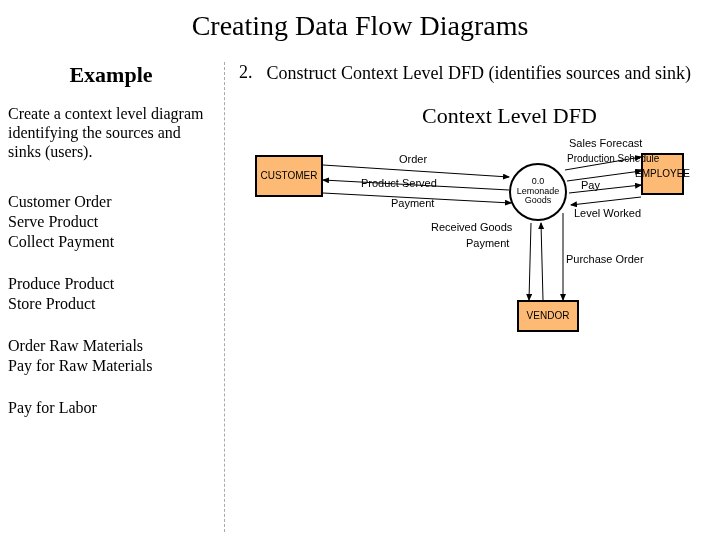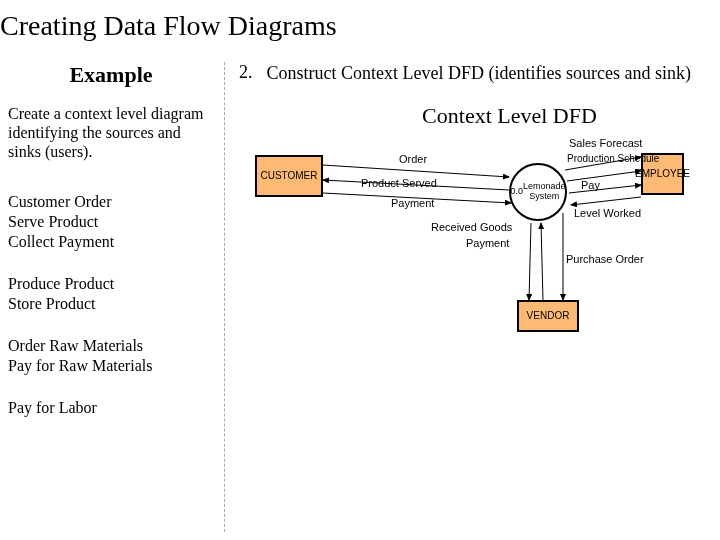--- a/index.html
+++ b/index.html
@@ -6,20 +6,21 @@
     margin: 0;
     padding: 0;
     width: 720px;
     height: 540px;
     font-family: "Times New Roman", serif;
     background: #fff;
     color: #000;
     position: relative;
   }
   .slide-title {
+    text-align: center;
     font-size: 28px;
     font-weight: normal;
     margin: 10px 0 20px;
   }
   .content {
     display: flex;
     height: 470px;
   }
   .left-col {
     width: 225px;
@@ -72,21 +73,21 @@
   }
   .process {
     position: absolute;
     width: 58px; height: 58px;
     border: 2px solid #000;
     border-radius: 50%;
     font-family: Arial, sans-serif;
     font-size: 9px;
     text-align: center;
     line-height: 1.1;
-    display:flex; align-items:center; justify-content:center;
+    display:flex; flex-direction:column; align-items:center; justify-content:center;
     background:#fff;
     box-sizing: border-box;
   }
   .flow-label {
     position: absolute;
     font-family: Arial, sans-serif;
     font-size: 11px;
     text-align: center;
     line-height: 1.1;
     white-space: nowrap;
@@ -157,21 +158,21 @@
       </div>
       <div class="entity" style="left:400px; top:18px; width:43px; height:42px;">
         <span>EMPLOYEE</span>
       </div>
       <div class="entity" style="left:276px; top:165px; width:62px; height:32px;">
         <span>VENDOR</span>
       </div>
 
       <div class="process" style="left:268px; top:28px;">
         <div>0.0</div>
-        <div>Lemonade System</div>
+        <div>Lemonade Goods</div>
       </div>
 
       <div class="flow-label" style="left:158px; top:18px;">Order</div>
       <div class="flow-label" style="left:120px; top:42px;">Product Served</div>
       <div class="flow-label" style="left:150px; top:62px;">Payment</div>
       <div class="flow-label" style="left:328px; top:2px;">Sales Forecast</div>
       <div class="flow-label" style="left:326px; top:18px; font-size:10px;">Production Schedule</div>
       <div class="flow-label" style="left:340px; top:44px;">Pay</div>
       <div class="flow-label" style="left:333px; top:72px;">Level Worked</div>
       <div class="flow-label" style="left:190px; top:86px;">Received Goods</div>

